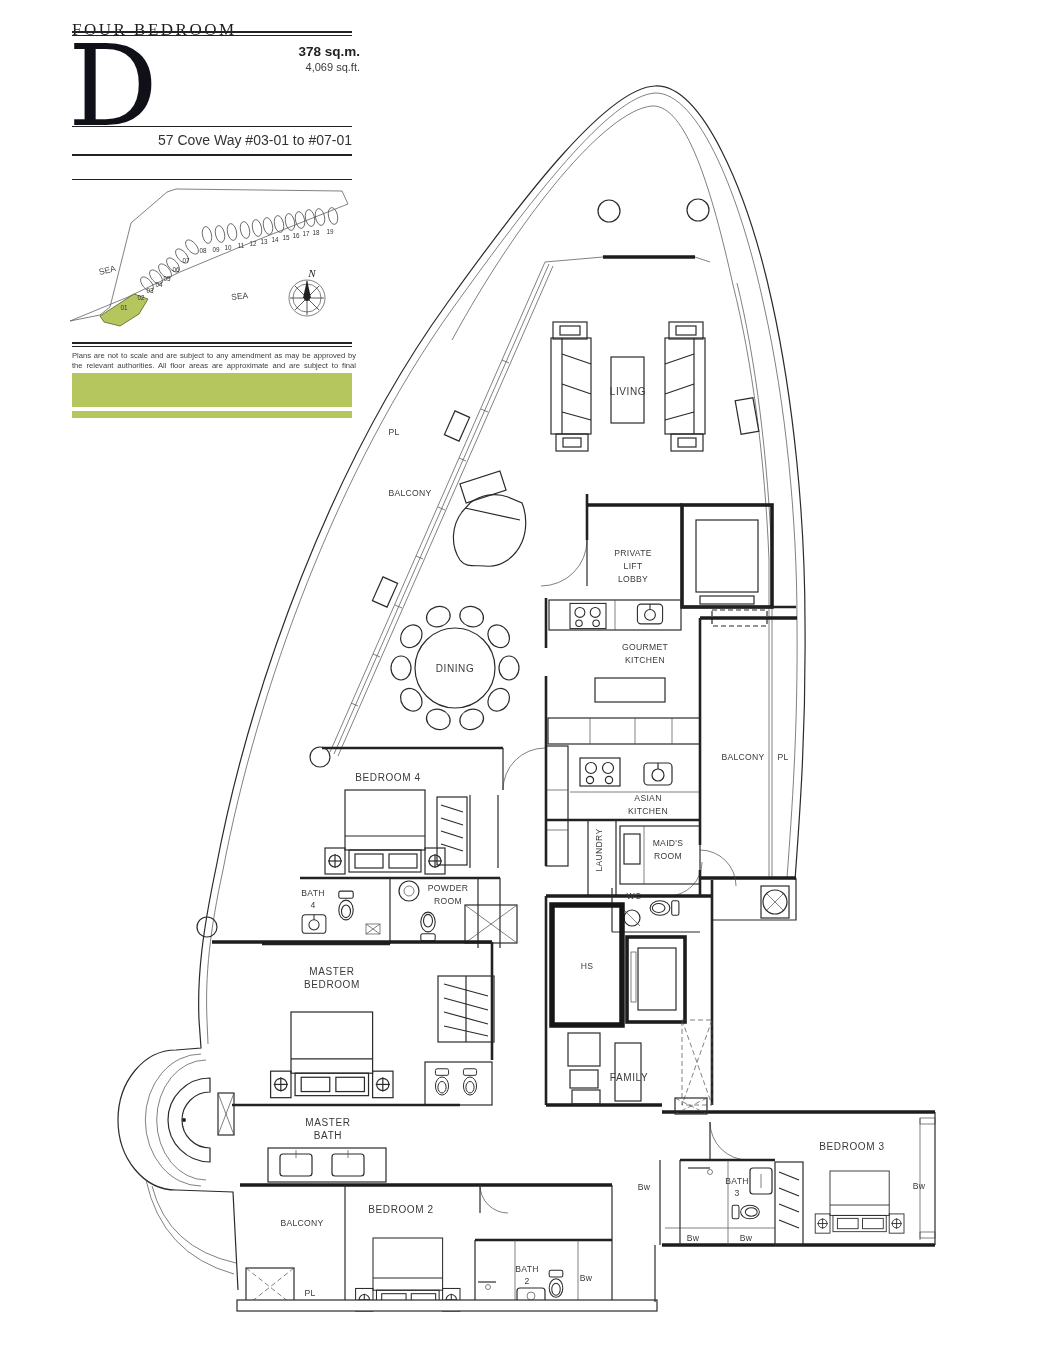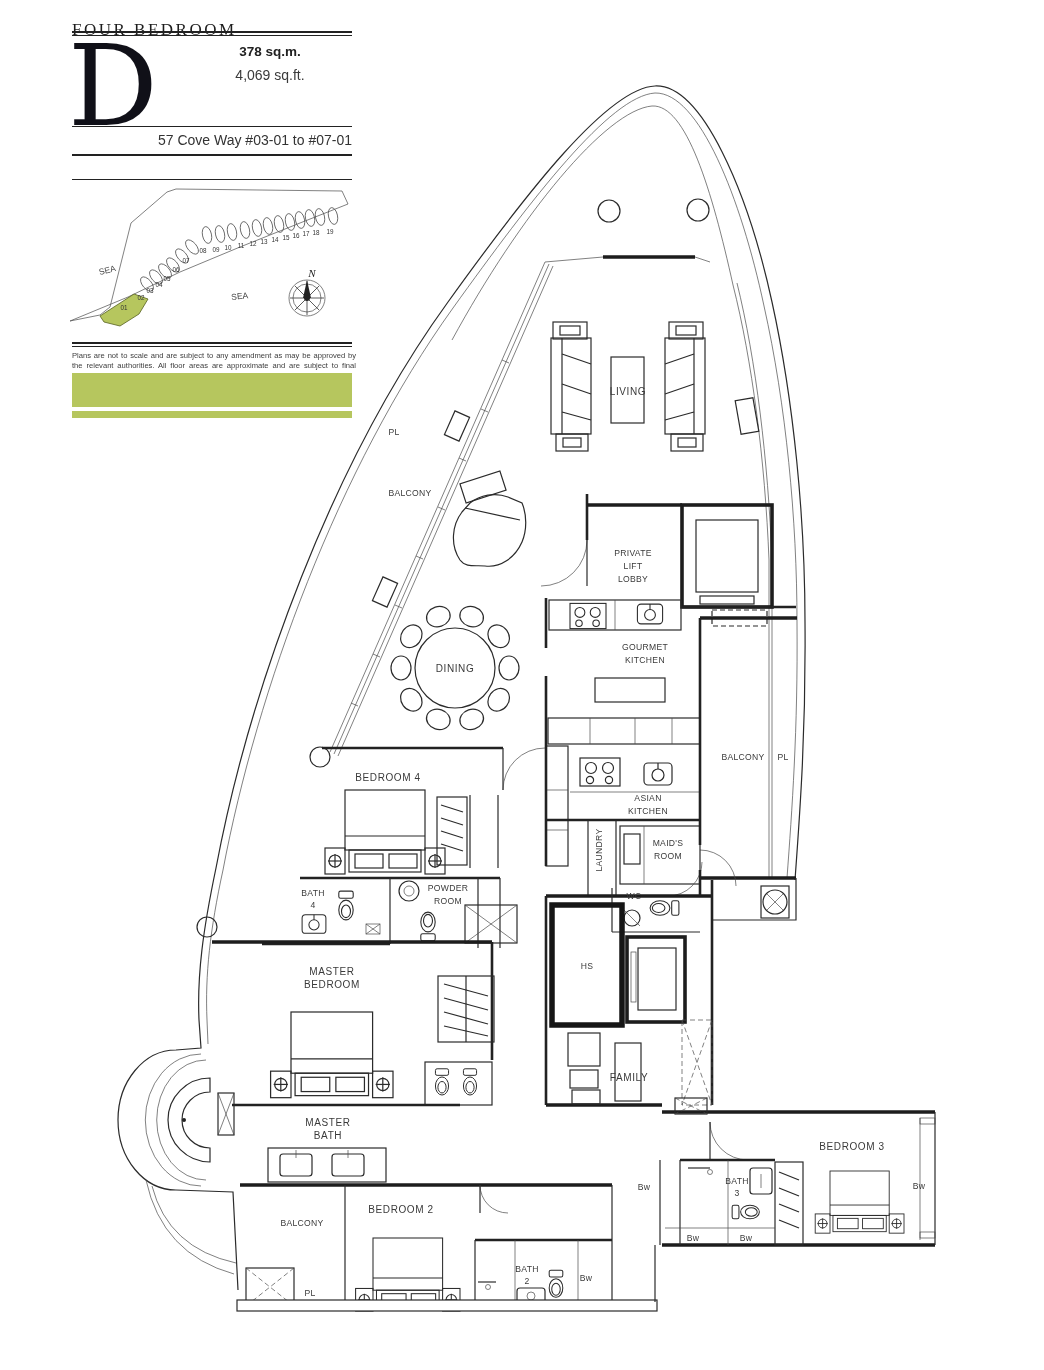--- a/index.html
+++ b/index.html
@@ -4,23 +4,23 @@
 <style>
   html,body{margin:0;padding:0;background:#fff;}
   .page{position:relative;width:1044px;height:1370px;background:#fff;overflow:hidden;
         font-family:"Liberation Sans",sans-serif;}
   .hdr-title{position:absolute;left:72px;top:8px;width:280px;
         font-family:"Liberation Serif","DejaVu Serif",serif;font-size:17px;letter-spacing:2.5px;
         color:#1c1c1c;margin-top:12px;}
   .rule{position:absolute;background:#222;}
   .big-letter{position:absolute;left:68px;top:30px;font-family:"DejaVu Serif","Liberation Serif",serif;
         font-size:112px;line-height:1;color:#101018;}
-  .area-block{position:absolute;left:180px;top:44px;width:180px;text-align:center;color:#222;}
+  .area-block{position:absolute;left:180px;top:44px;width:180px;text-align:right;color:#222;}
   .area-sqm{font-size:13.5px;font-weight:bold;}
-  .area-sqft{font-size:14px;color:#3a3a3a;margin-top:8px;}
+  .area-sqft{font-size:11px;color:#3a3a3a;margin-top:2px;}
   .address{position:absolute;left:72px;top:132px;width:280px;font-size:14px;color:#333;text-align:right;}
   .disclaimer{position:absolute;left:72px;top:351px;width:284px;font-size:7.6px;line-height:1.3;
         color:#3d3d3d;text-align:justify;}
   svg .ln{stroke:#2b2b2b;fill:none;stroke-width:1.2;}
   svg .thin{stroke:#4a4a4a;fill:none;stroke-width:0.7;}
   svg .w2{stroke:#222;fill:none;stroke-width:2.6;}
   svg .w3{stroke:#1d1d1d;fill:none;stroke-width:3.6;}
   svg .w5{stroke:#161616;fill:none;stroke-width:5.5;}
   svg .dash{stroke-dasharray:5 3;}
   svg .lbl{font-family:"Liberation Sans",sans-serif;font-size:10px;fill:#3a3a3a;

